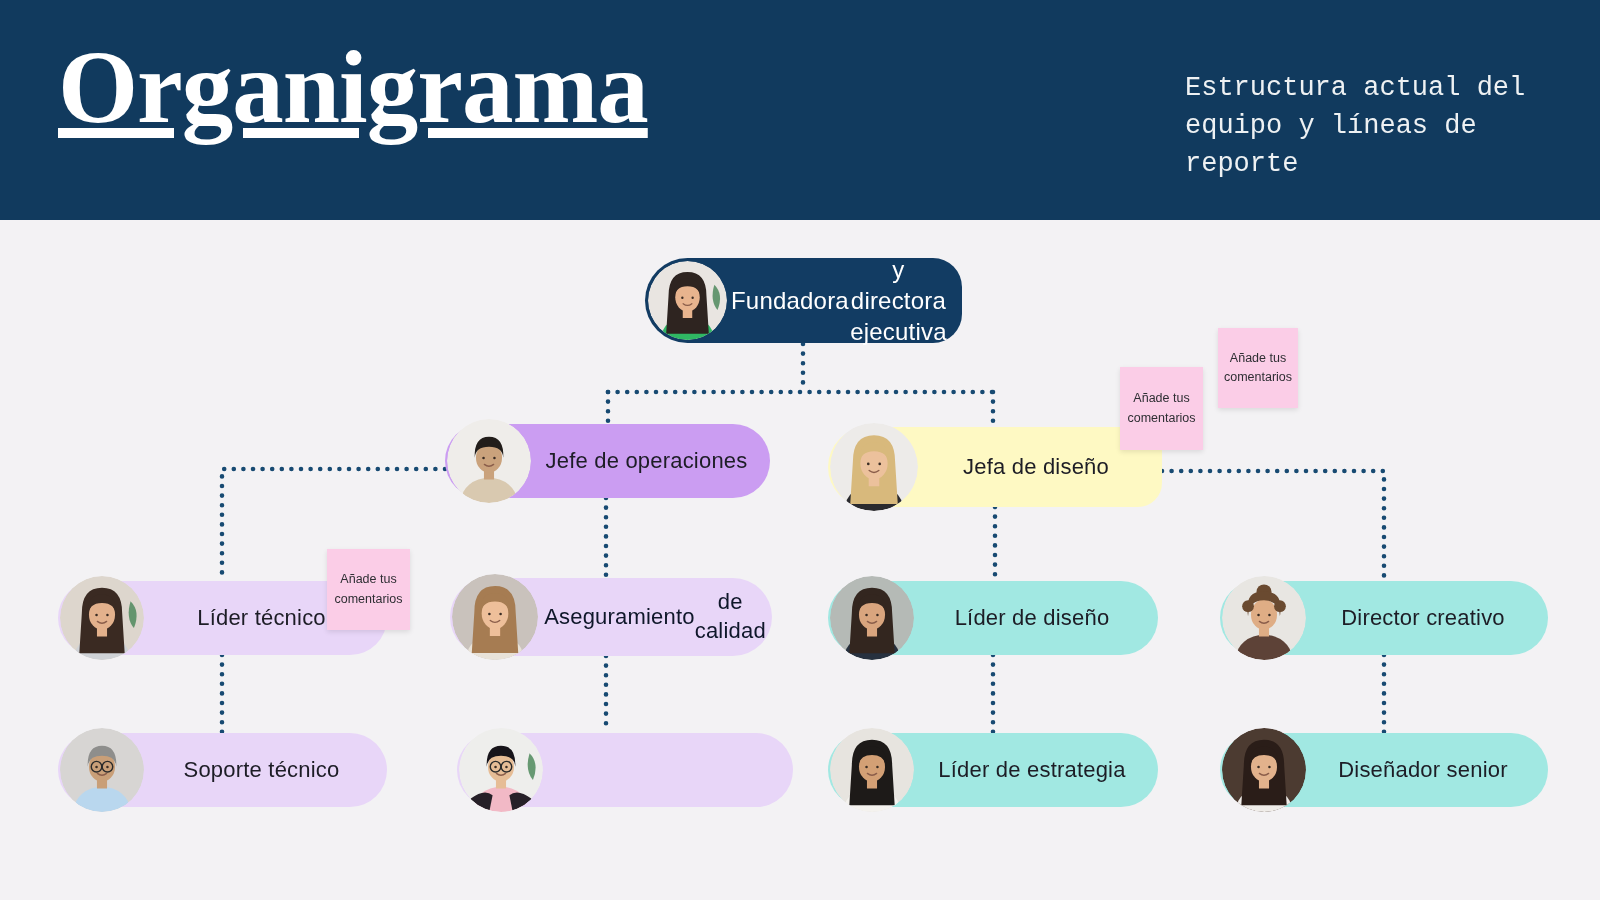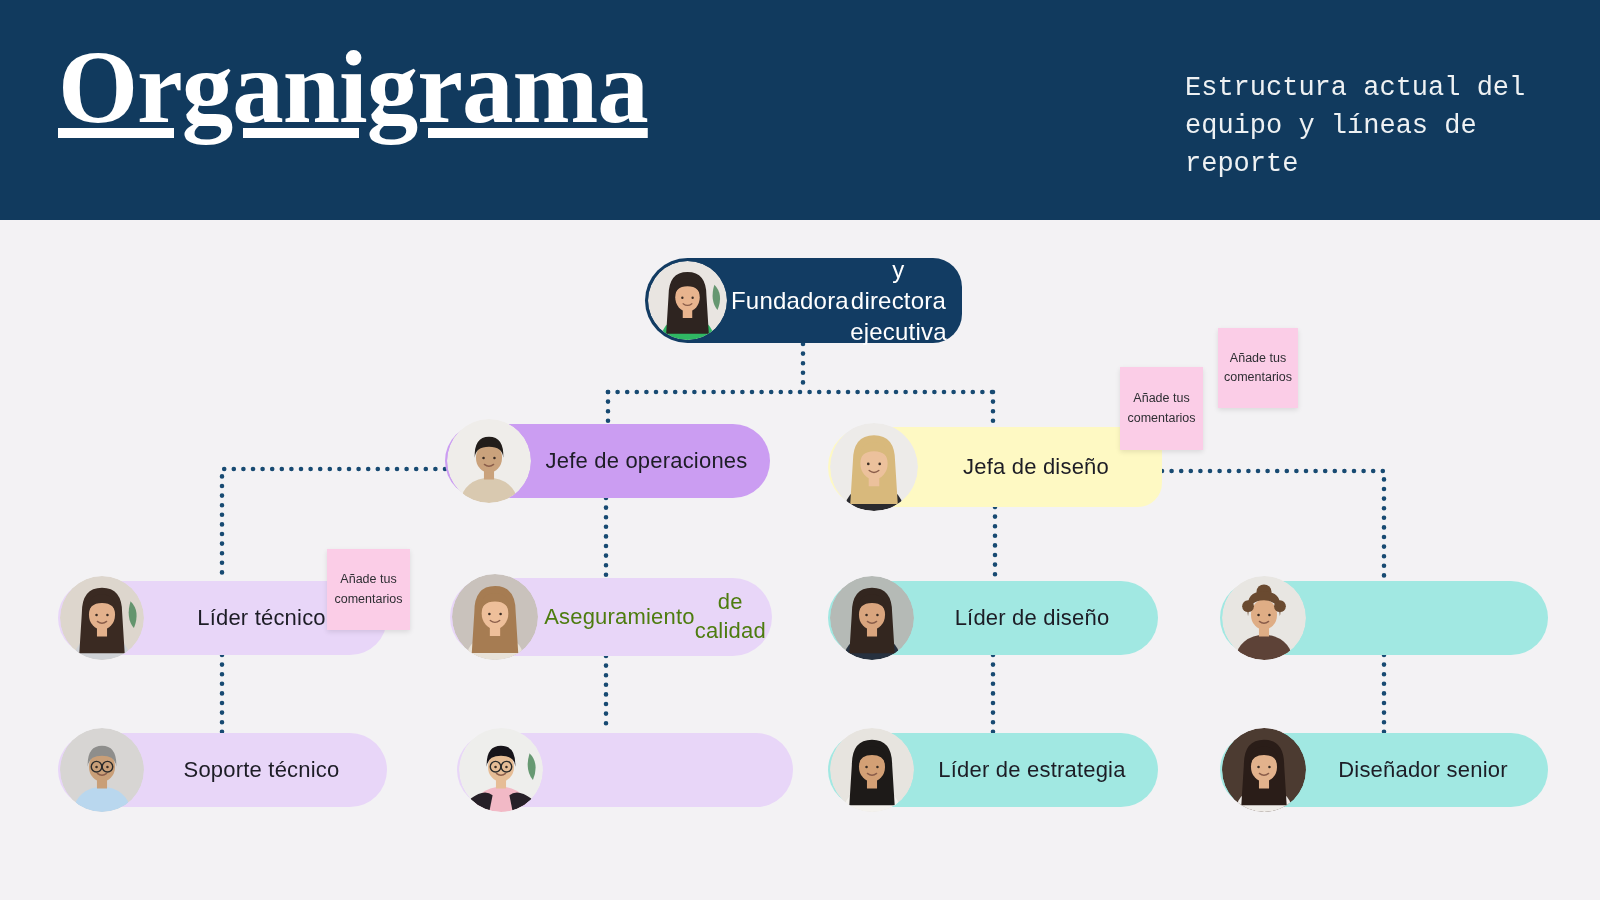--- a/index.html
+++ b/index.html
@@ -178,21 +178,21 @@
       <path d="M44 55 L56 55 L56 72 L44 72 Z" fill="#eebf9a"></path>
       <ellipse cx="50" cy="46" rx="15.5" ry="18" fill="#eebf9a"></ellipse>
       <path d="M33 48 Q31 22 50 22 Q69 22 67 48 Q66 32 50 32 Q34 32 33 48 Z" fill="#a67c52"></path>
       <circle cx="43.5" cy="46.5" r="1.5" fill="#3a2c24"></circle>
       <circle cx="56.5" cy="46.5" r="1.5" fill="#3a2c24"></circle>
       <path d="M44.5 54 Q50 58.5 55.5 54" fill="none" stroke="#8a5d4a" stroke-width="1.6" stroke-linecap="round"></path>
 
     </g>
         </svg>
       </span>
-    <span class="label" style="left: 98px; right: 10px; color: #4d7c0f;">
+    <span class="label" style="left: 98px; right: 10px; color: #0f172a;">
         <span>Aseguramiento</span>
         <br>
         <span>de calidad</span>
       </span>
   </div>
   <div class="node" style="left: 828px; top: 581px; width: 330px; height: 74px; border-radius: 37px; background: rgb(161, 232, 226);">
     <span class="avatar" style="left:2px;top:-5px;width:84px;height:84px;">
         <svg viewBox="0 0 100 100" xmlns="http://www.w3.org/2000/svg">
     <defs>
             <clipPath id="cp5">
@@ -236,20 +236,23 @@
       <circle cx="31" cy="36" r="7" fill="#6a4a30"></circle>
             <circle cx="69" cy="36" r="7" fill="#6a4a30"></circle>
              <circle cx="50" cy="19" r="9" fill="#6a4a30"></circle>
              <path d="M31 48 Q26 17 50 19 Q74 17 69 48 Q68 29 50 29 Q32 29 31 48 Z" fill="#6a4a30"></path>
       <circle cx="43.5" cy="46.5" r="1.5" fill="#3a2c24"></circle>
       <circle cx="56.5" cy="46.5" r="1.5" fill="#3a2c24"></circle>
       <path d="M44.5 54 Q50 58.5 55.5 54" fill="none" stroke="#8a5d4a" stroke-width="1.6" stroke-linecap="round"></path>
 
     </g>
         </svg>
+      </span>
+    <span class="label" style="left: 88px; right: 10px; color: rgb(29, 29, 38);">
+        <span>Director creativo</span>
       </span>
   </div>
   <div class="node" style="left: 58px; top: 733px; width: 329px; height: 74px; border-radius: 37px; background: rgb(232, 214, 248);">
     <span class="avatar" style="left:2px;top:-5px;width:84px;height:84px;">
         <svg viewBox="0 0 100 100" xmlns="http://www.w3.org/2000/svg">
     <defs>
             <clipPath id="cp7">
               <circle cx="50" cy="50" r="50"></circle>
             </clipPath>
           </defs>

